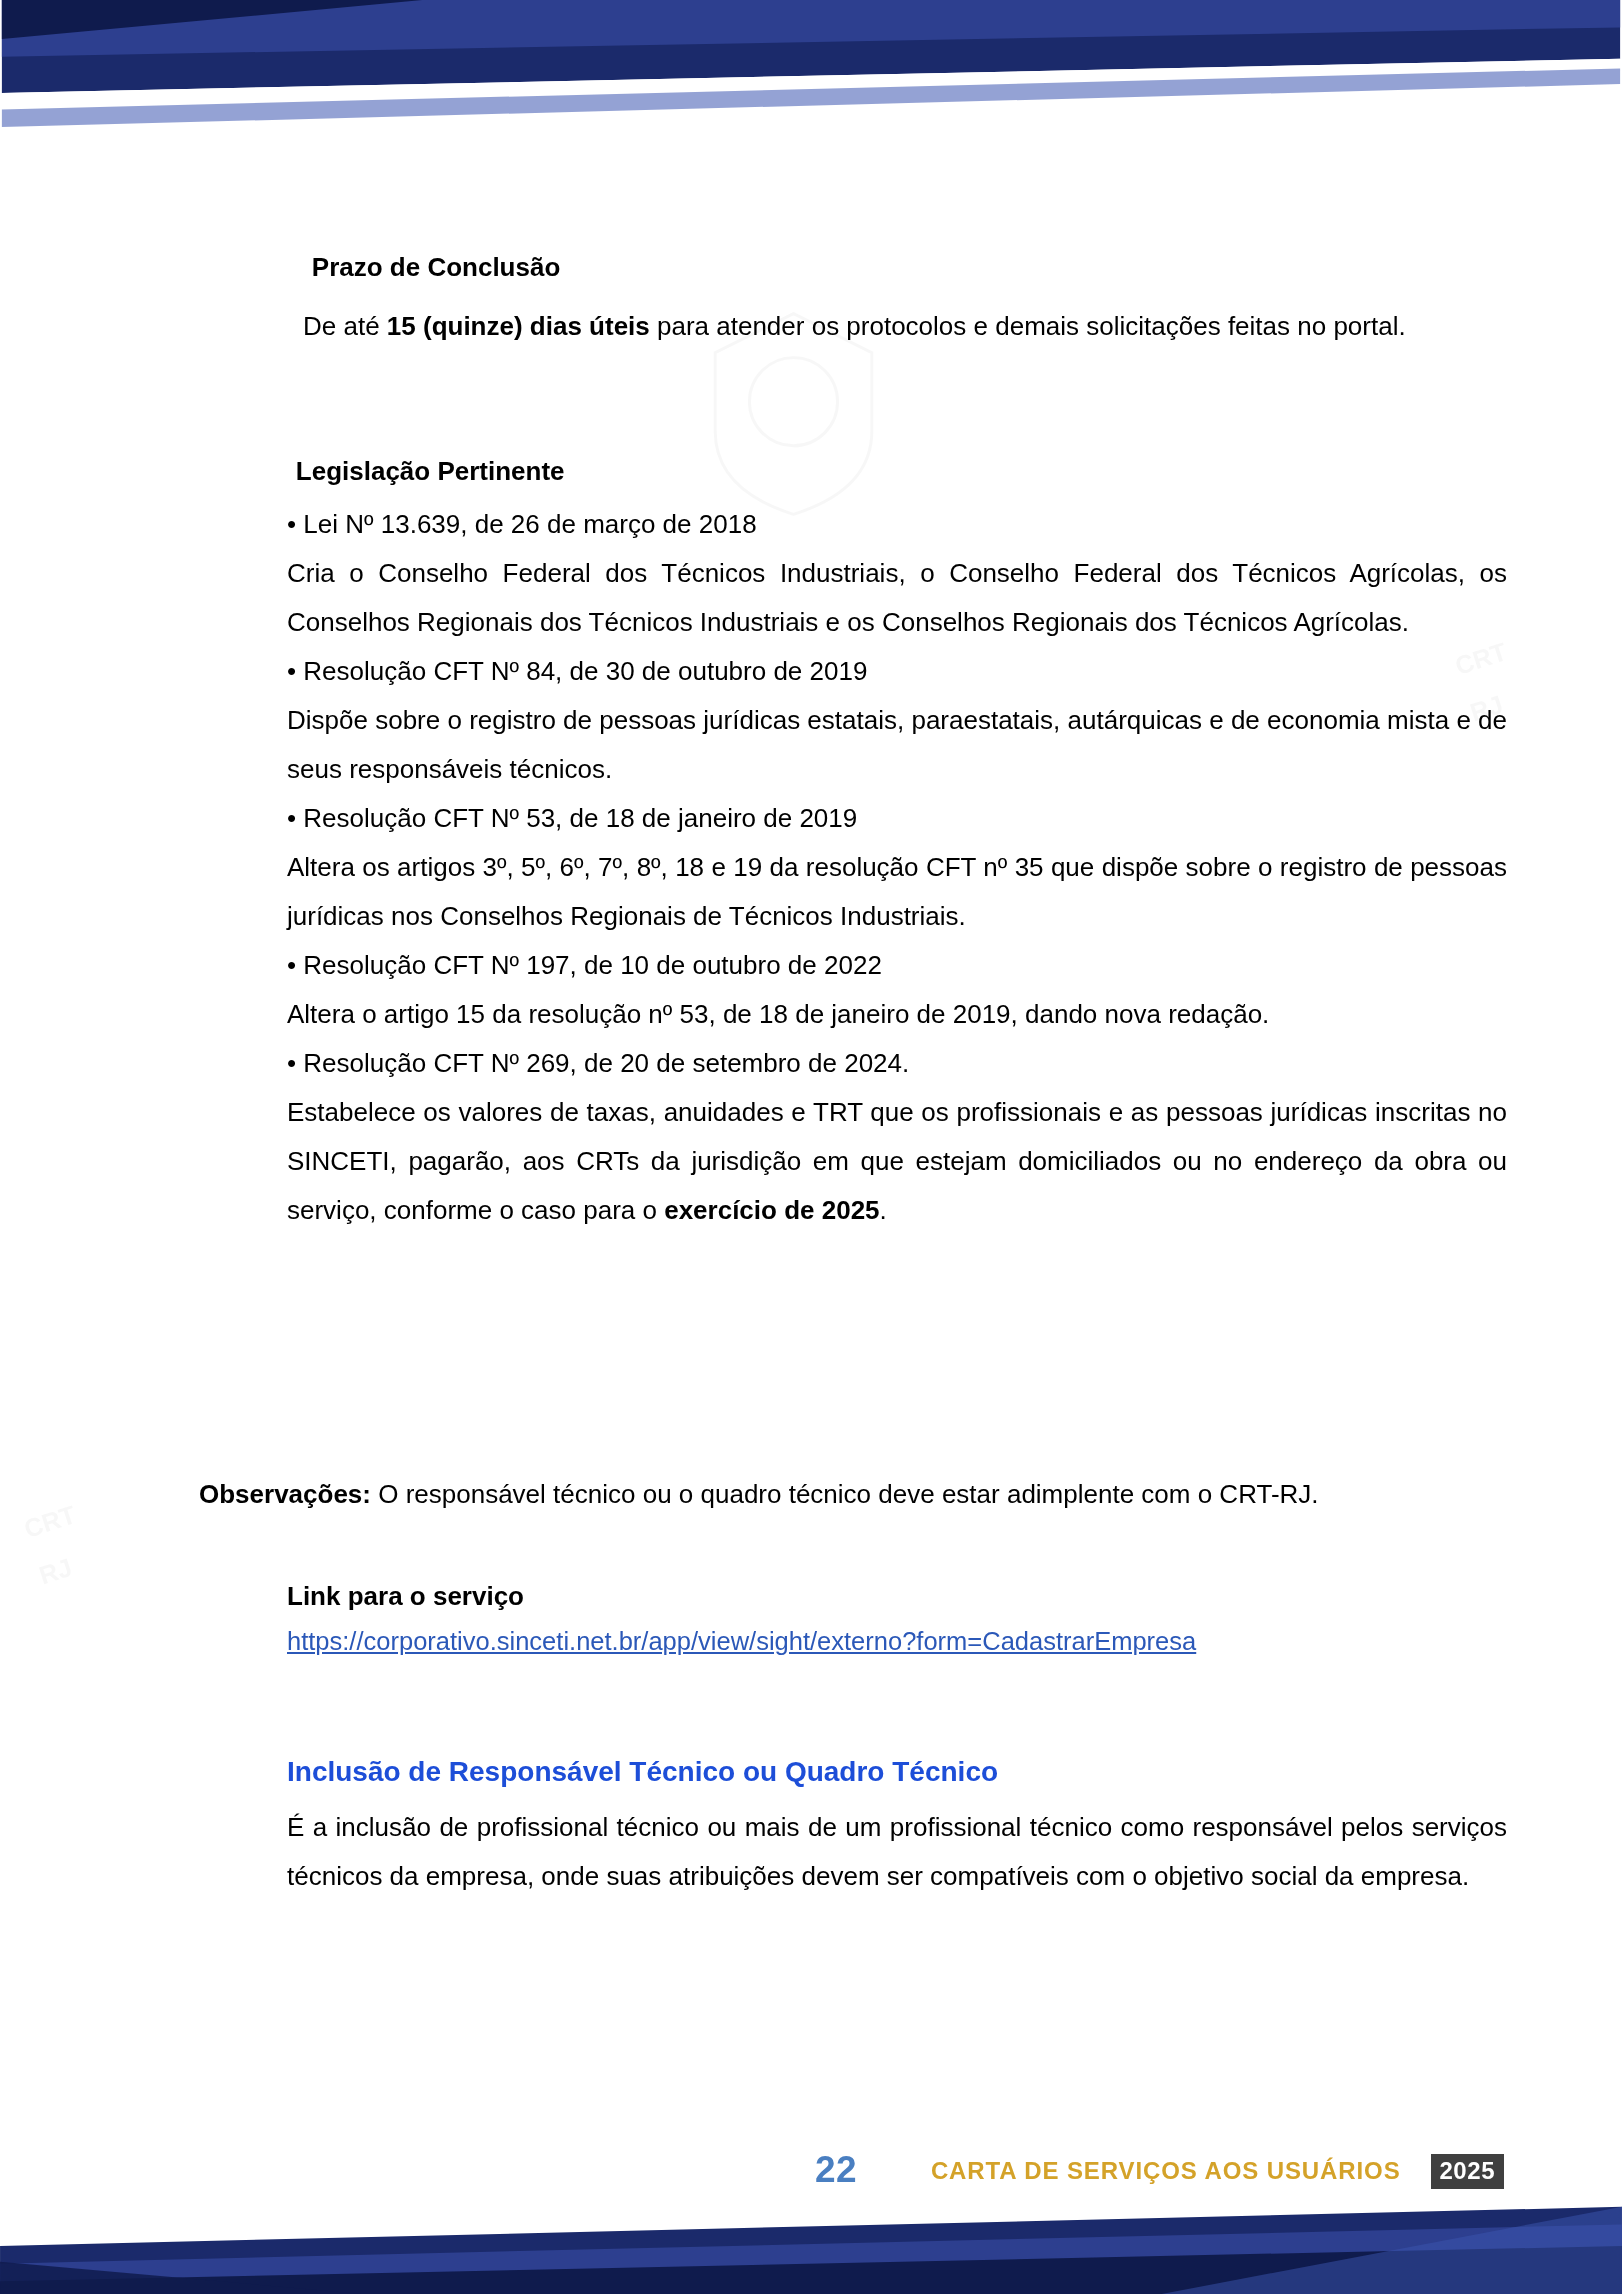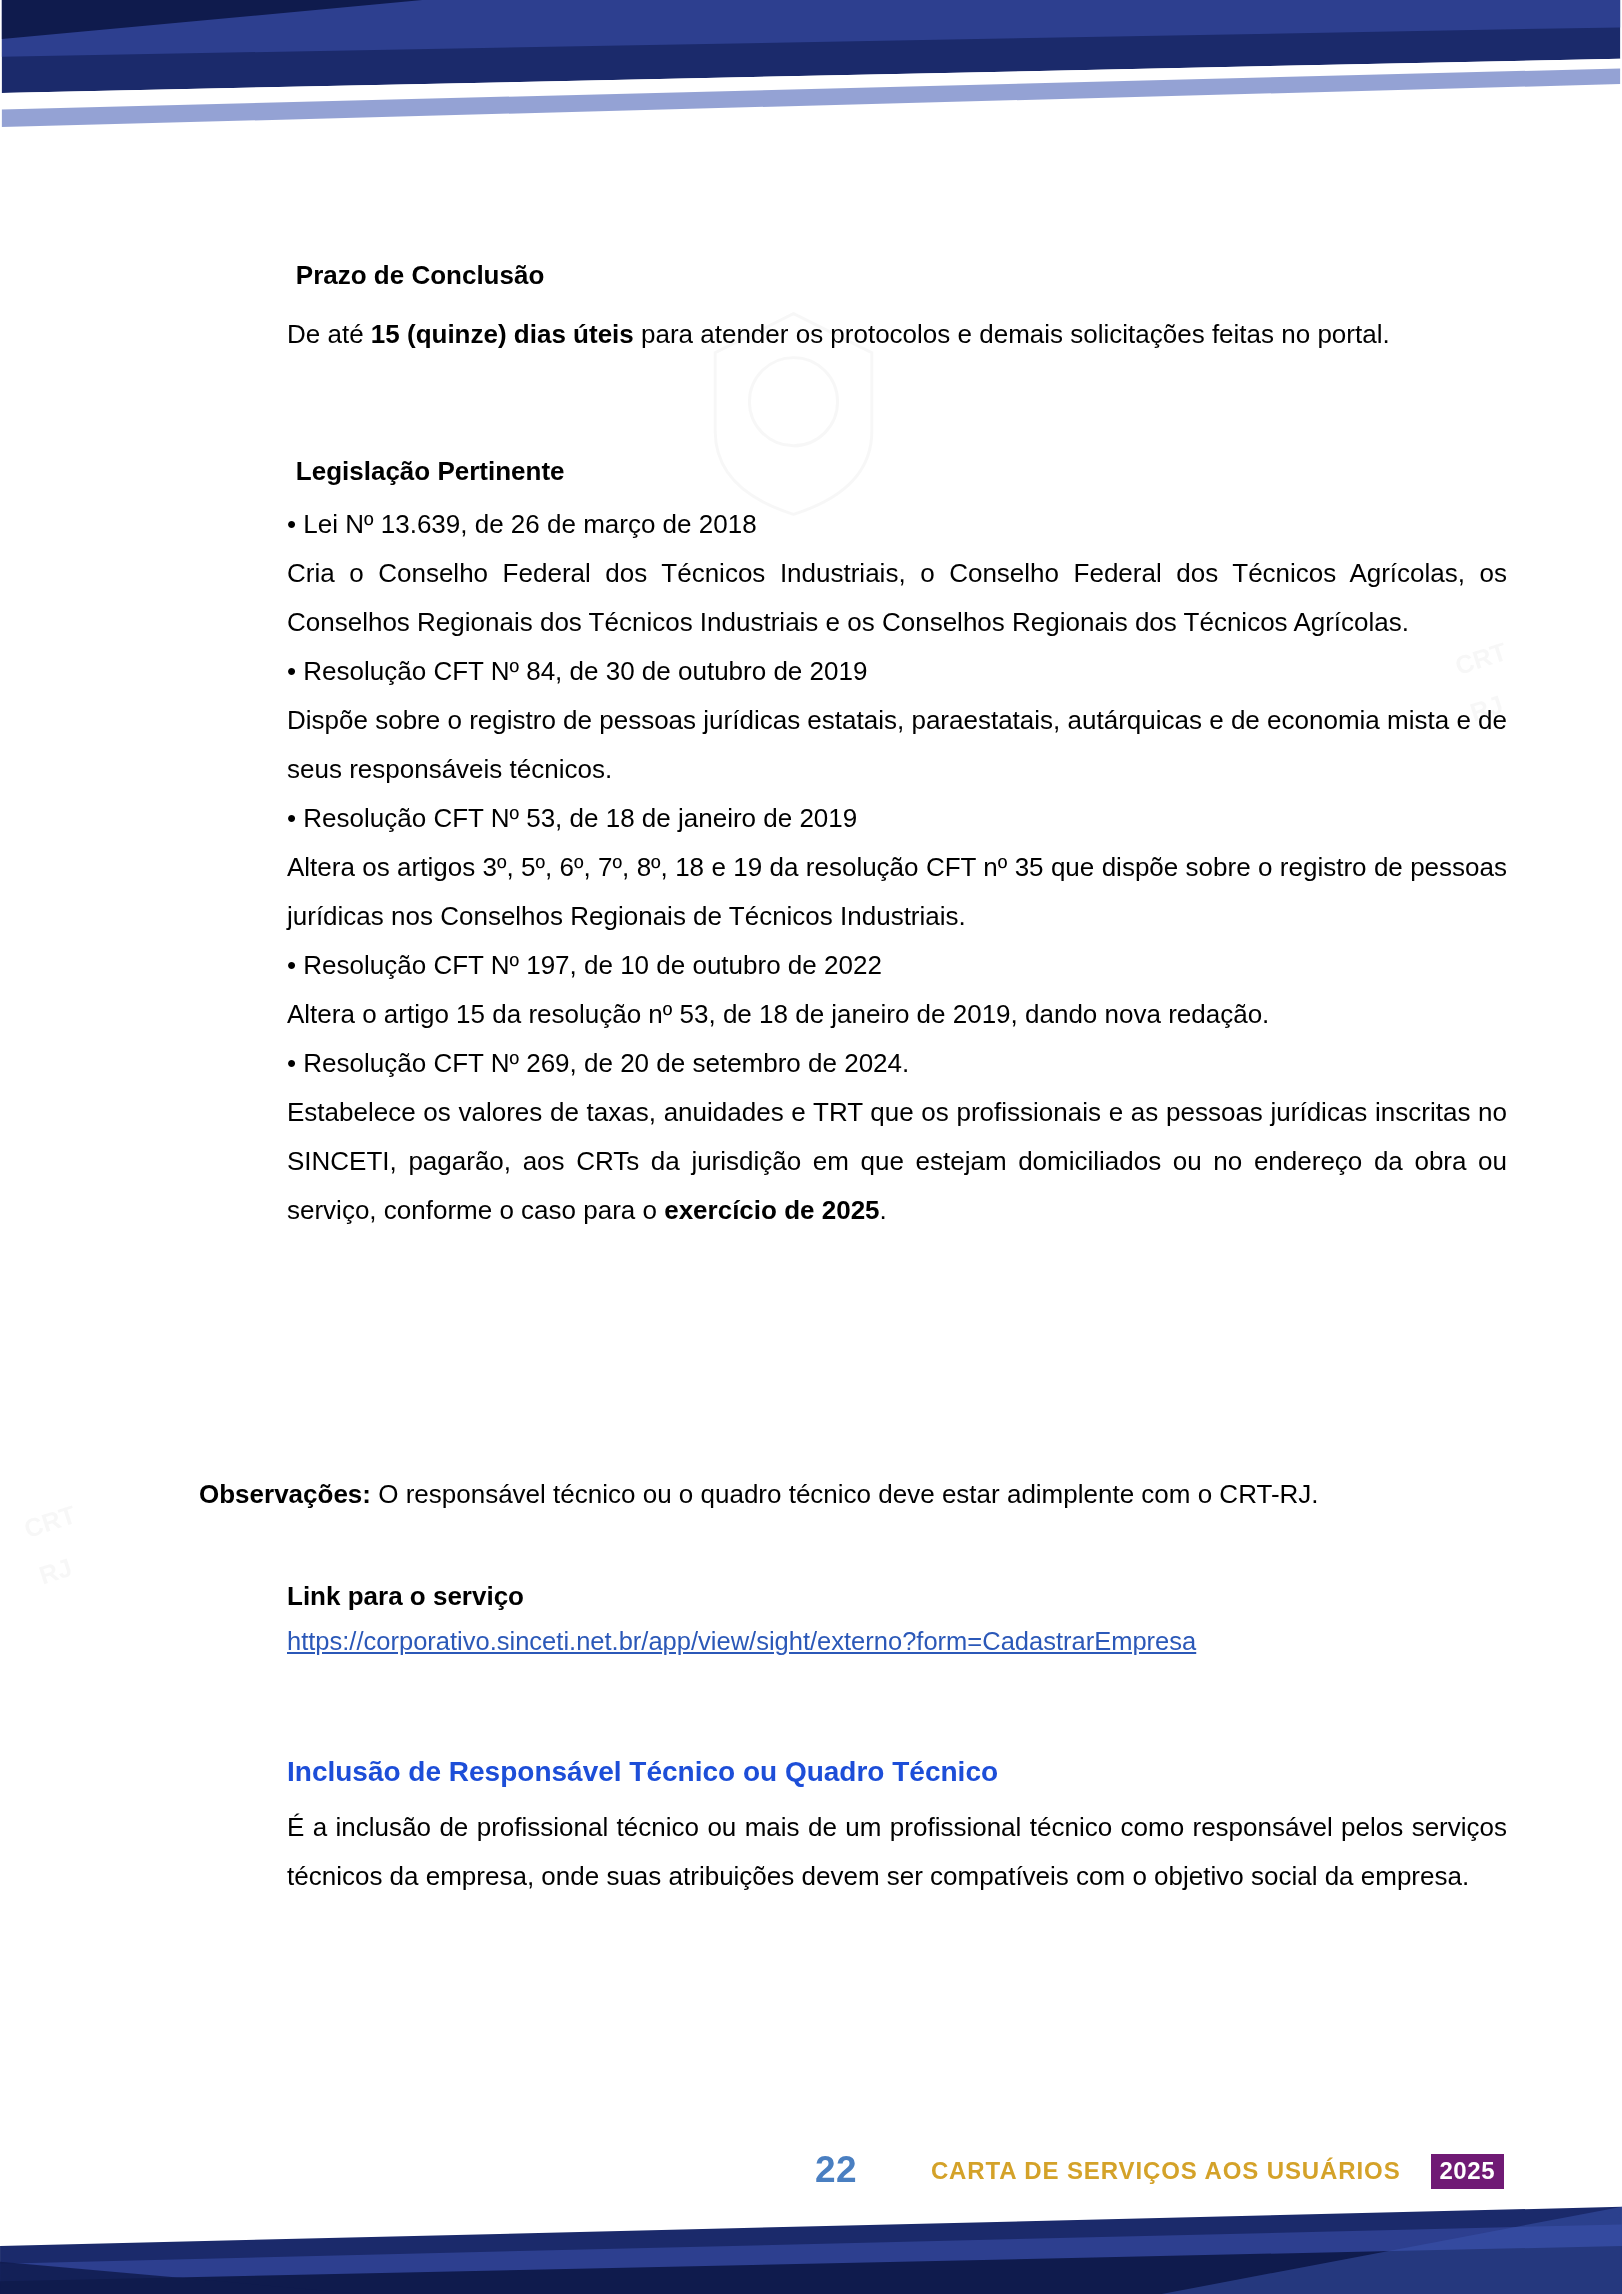--- a/index.html
+++ b/index.html
@@ -126,21 +126,21 @@
   .footer-brand-text {
     font-size: 24px;
     font-weight: bold;
     color: #d4a229;
     letter-spacing: 0.9px;
   }
   .footer-year {
     font-size: 24px;
     font-weight: bold;
     color: #ffffff;
-    background: #701a75;
+    background: #404040;
     padding: 2.9px 8.8px 3.9px 8.8px;
     letter-spacing: 0.6px;
   }
 
   
   .watermark {
     position: absolute;
     opacity: 0.045;
     pointer-events: none;
     font-weight: bold;
@@ -176,21 +176,21 @@
   </div>
   <div class="watermark" style="left:29px; top:1451px; width:186px; height:216px; transform:rotate(-18deg);">
     <svg width="186" height="216" viewBox="0 0 190 220" xmlns="http://www.w3.org/2000/svg">
       <text x="10" y="60" font-family="Liberation Sans" font-size="26" fill="#555">CRT</text>
       <text x="10" y="110" font-family="Liberation Sans" font-size="26" fill="#555">RJ</text>
     </svg>
   </div>
 
   <div class="content">
 
-    <div class="body-block" style="top:255px;">
+    <div class="body-block" style="top:247px;margin-left:16px;">
       <h3 class="sub" style="padding-left:8.8px;">Prazo de Conclusão</h3>
       <p class="para" style="margin-top:13.7px;"><span>De até </span><b>15 (quinze) dias úteis</b><span> para atender os protocolos e demais solicitações feitas no portal.</span></p>
     </div>
 
     <div class="body-block" style="top:451px;">
       <h3 class="sub" style="padding-left:8.8px;">Legislação Pertinente</h3>
 
       <p class="bullet-line" style="margin-top:7.8px;">• Lei Nº 13.639, de 26 de março de 2018</p>
       <p class="para">Cria o Conselho Federal dos Técnicos Industriais, o Conselho Federal dos Técnicos Agrícolas, os Conselhos Regionais dos Técnicos Industriais e os Conselhos Regionais dos Técnicos Agrícolas.</p>
 

